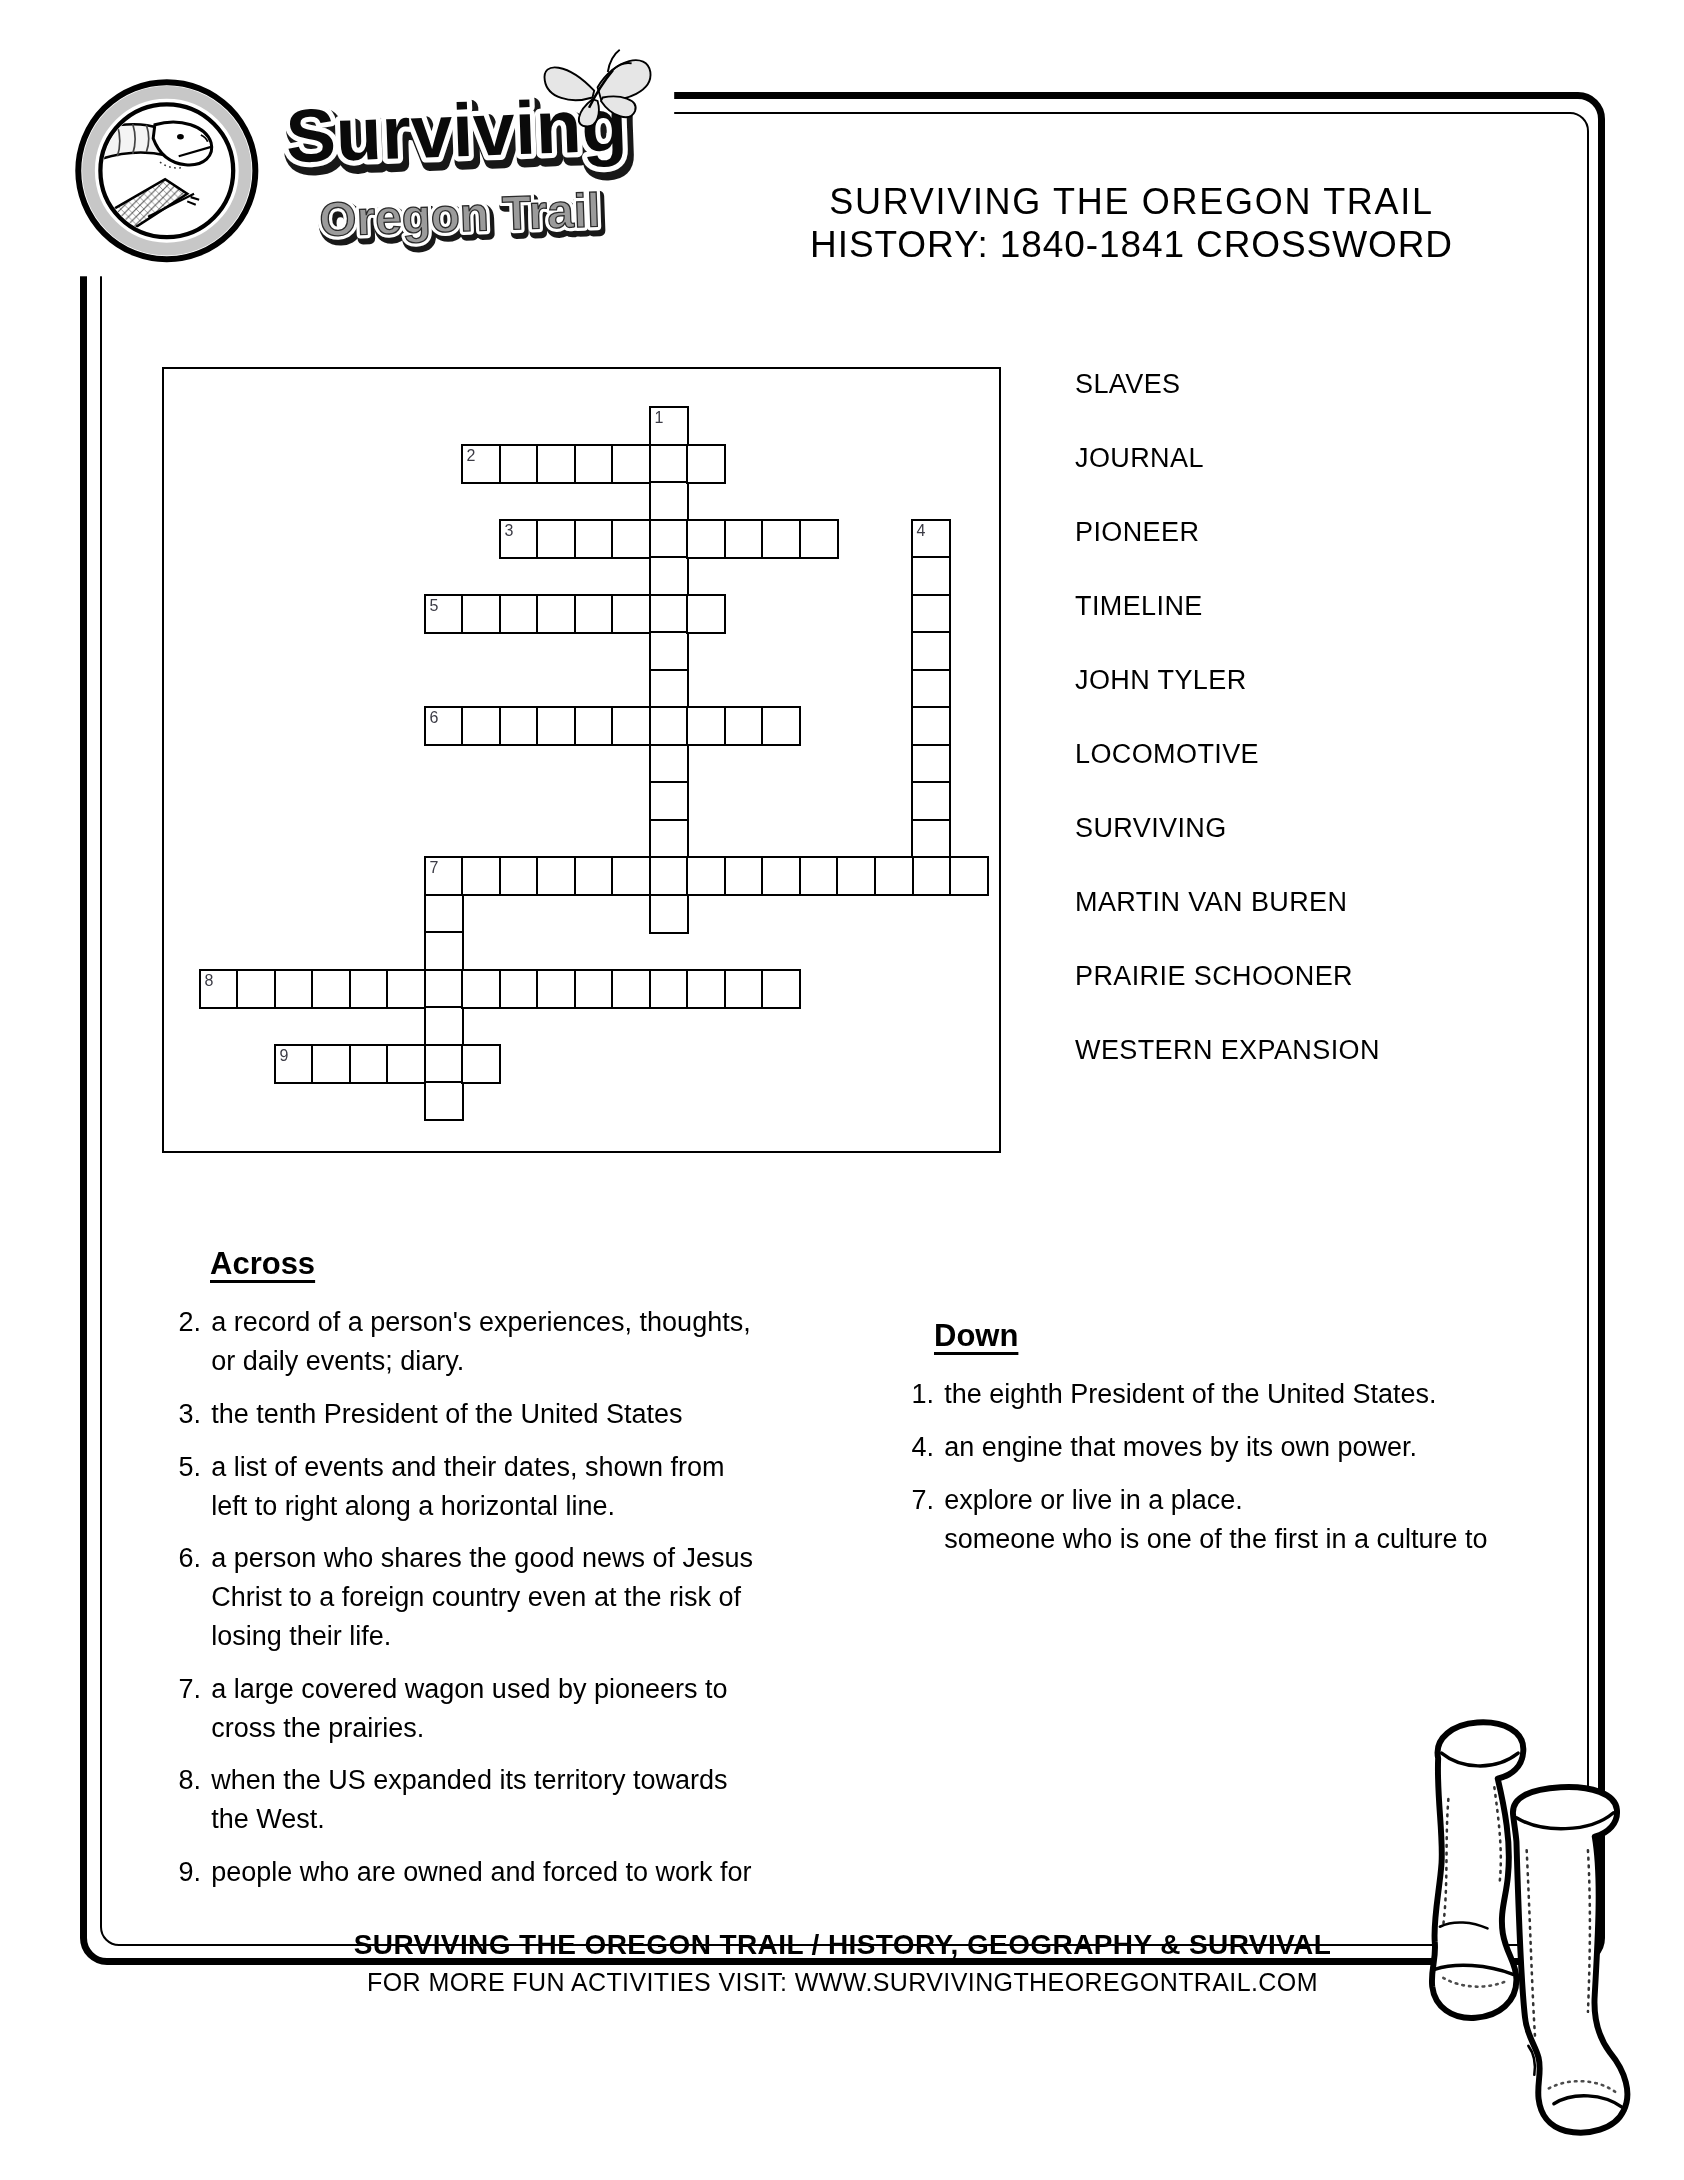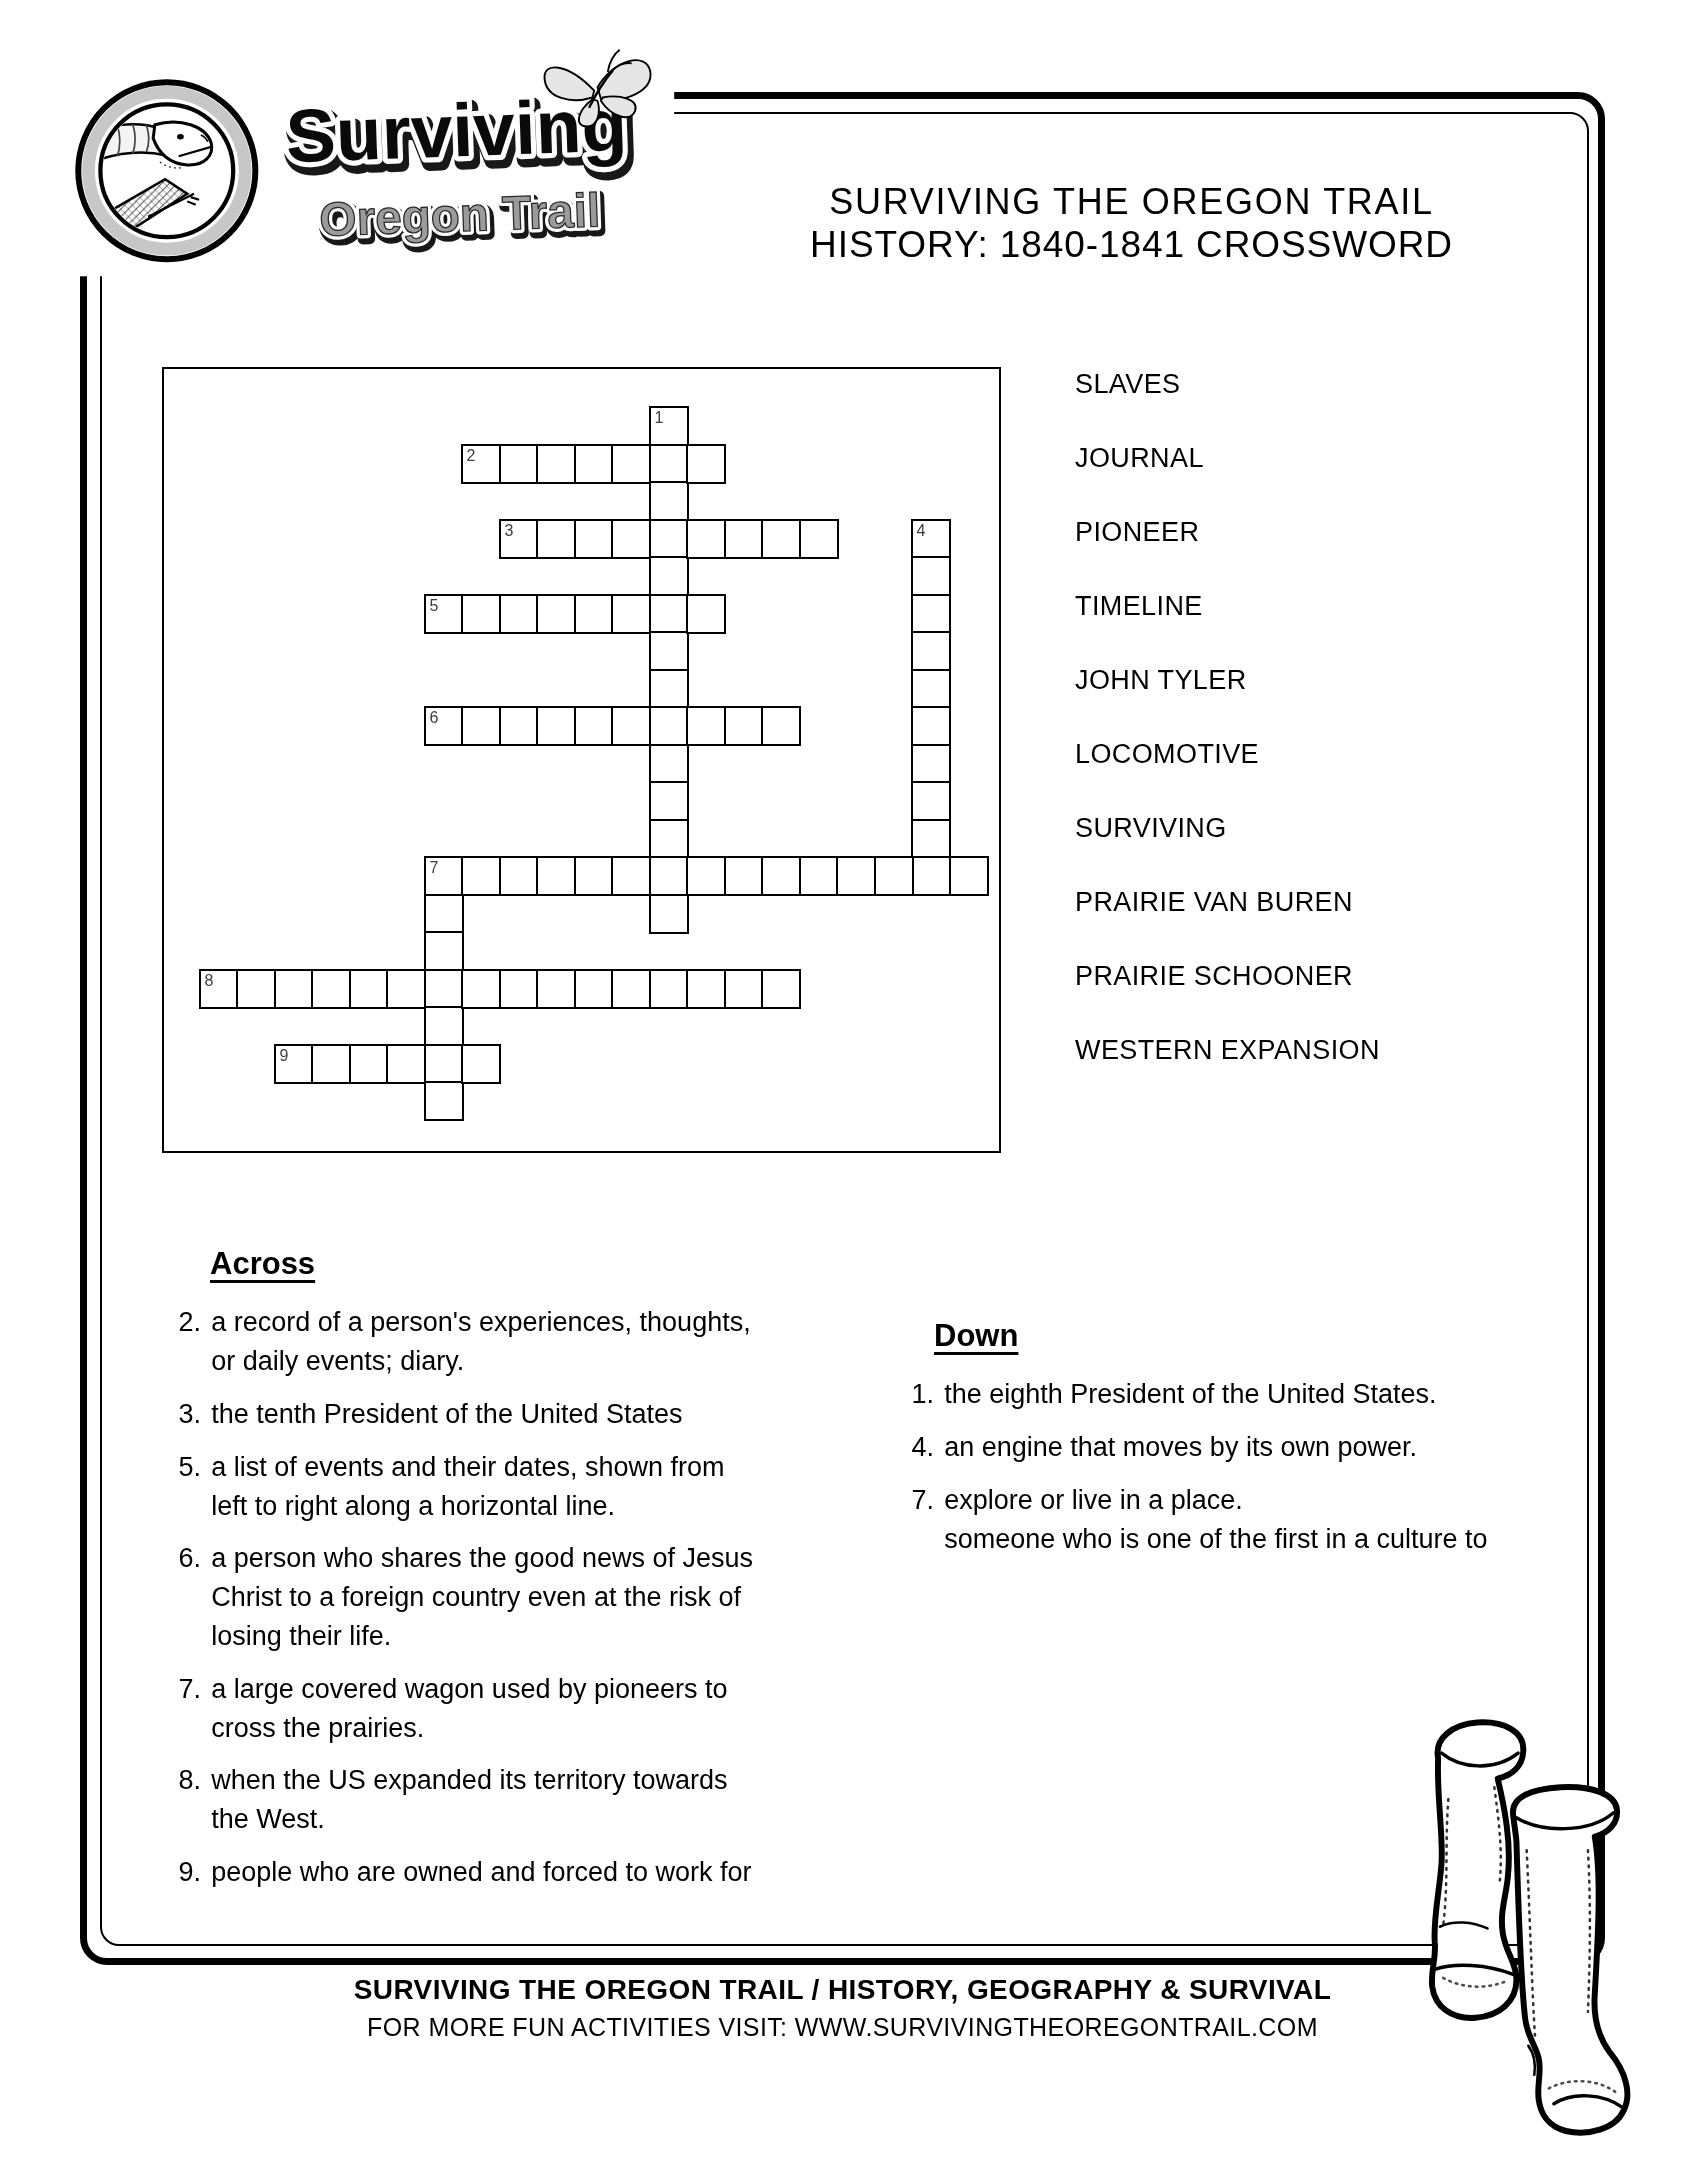--- a/index.html
+++ b/index.html
@@ -39,21 +39,21 @@
   .clue-header{display:inline-block; font-weight:bold; font-size:31px;
     text-decoration:underline; text-underline-offset:6px; text-decoration-thickness:2.6px;
     margin-bottom:20.4px;}
   .clues-across .clue-header{margin-left:43px;}
   .clues-down .clue-header{margin-left:34px;}
   .clue{display:flex; margin-bottom:13.6px;}
   .clue-num{width:34px; text-align:right; flex:none;}
   .clue-text{margin-left:10.2px; white-space:nowrap;}
 
   
-  .footer{left:0; top:1974px; width:1685px; text-align:center; z-index:2;}
+  .footer{left:0; top:1929px; width:1685px; text-align:center; z-index:2;}
   .footer1{font-weight:bold; font-size:28px; letter-spacing:0.4px;}
   .footer2{font-size:25px; margin-top:6.8px; letter-spacing:0.4px;}
 
   
   .logo-svg{left:34px; top:24px; z-index:3;}
   .boots-svg{left:1387px; top:1714px; z-index:3;}
 </style>
 </head>
 <body>
 
@@ -232,21 +232,21 @@
   </div>
 
 <div class="abs wordbank">
     <div class="wb-item">SLAVES</div>
     <div class="wb-item">JOURNAL</div>
     <div class="wb-item">PIONEER</div>
     <div class="wb-item">TIMELINE</div>
     <div class="wb-item">JOHN TYLER</div>
     <div class="wb-item">LOCOMOTIVE</div>
     <div class="wb-item">SURVIVING</div>
-    <div class="wb-item">PRAIRIE VAN BUREN</div>
+    <div class="wb-item">MARTIN VAN BUREN</div>
     <div class="wb-item">PRAIRIE SCHOONER</div>
     <div class="wb-item">WESTERN EXPANSION</div>
   </div>
 
 <div class="abs clues clues-across">
   <span class="clue-header">Across</span>
   <div>
       <div class="clue">
         <div class="clue-num">2.</div>
         <div class="clue-text">

